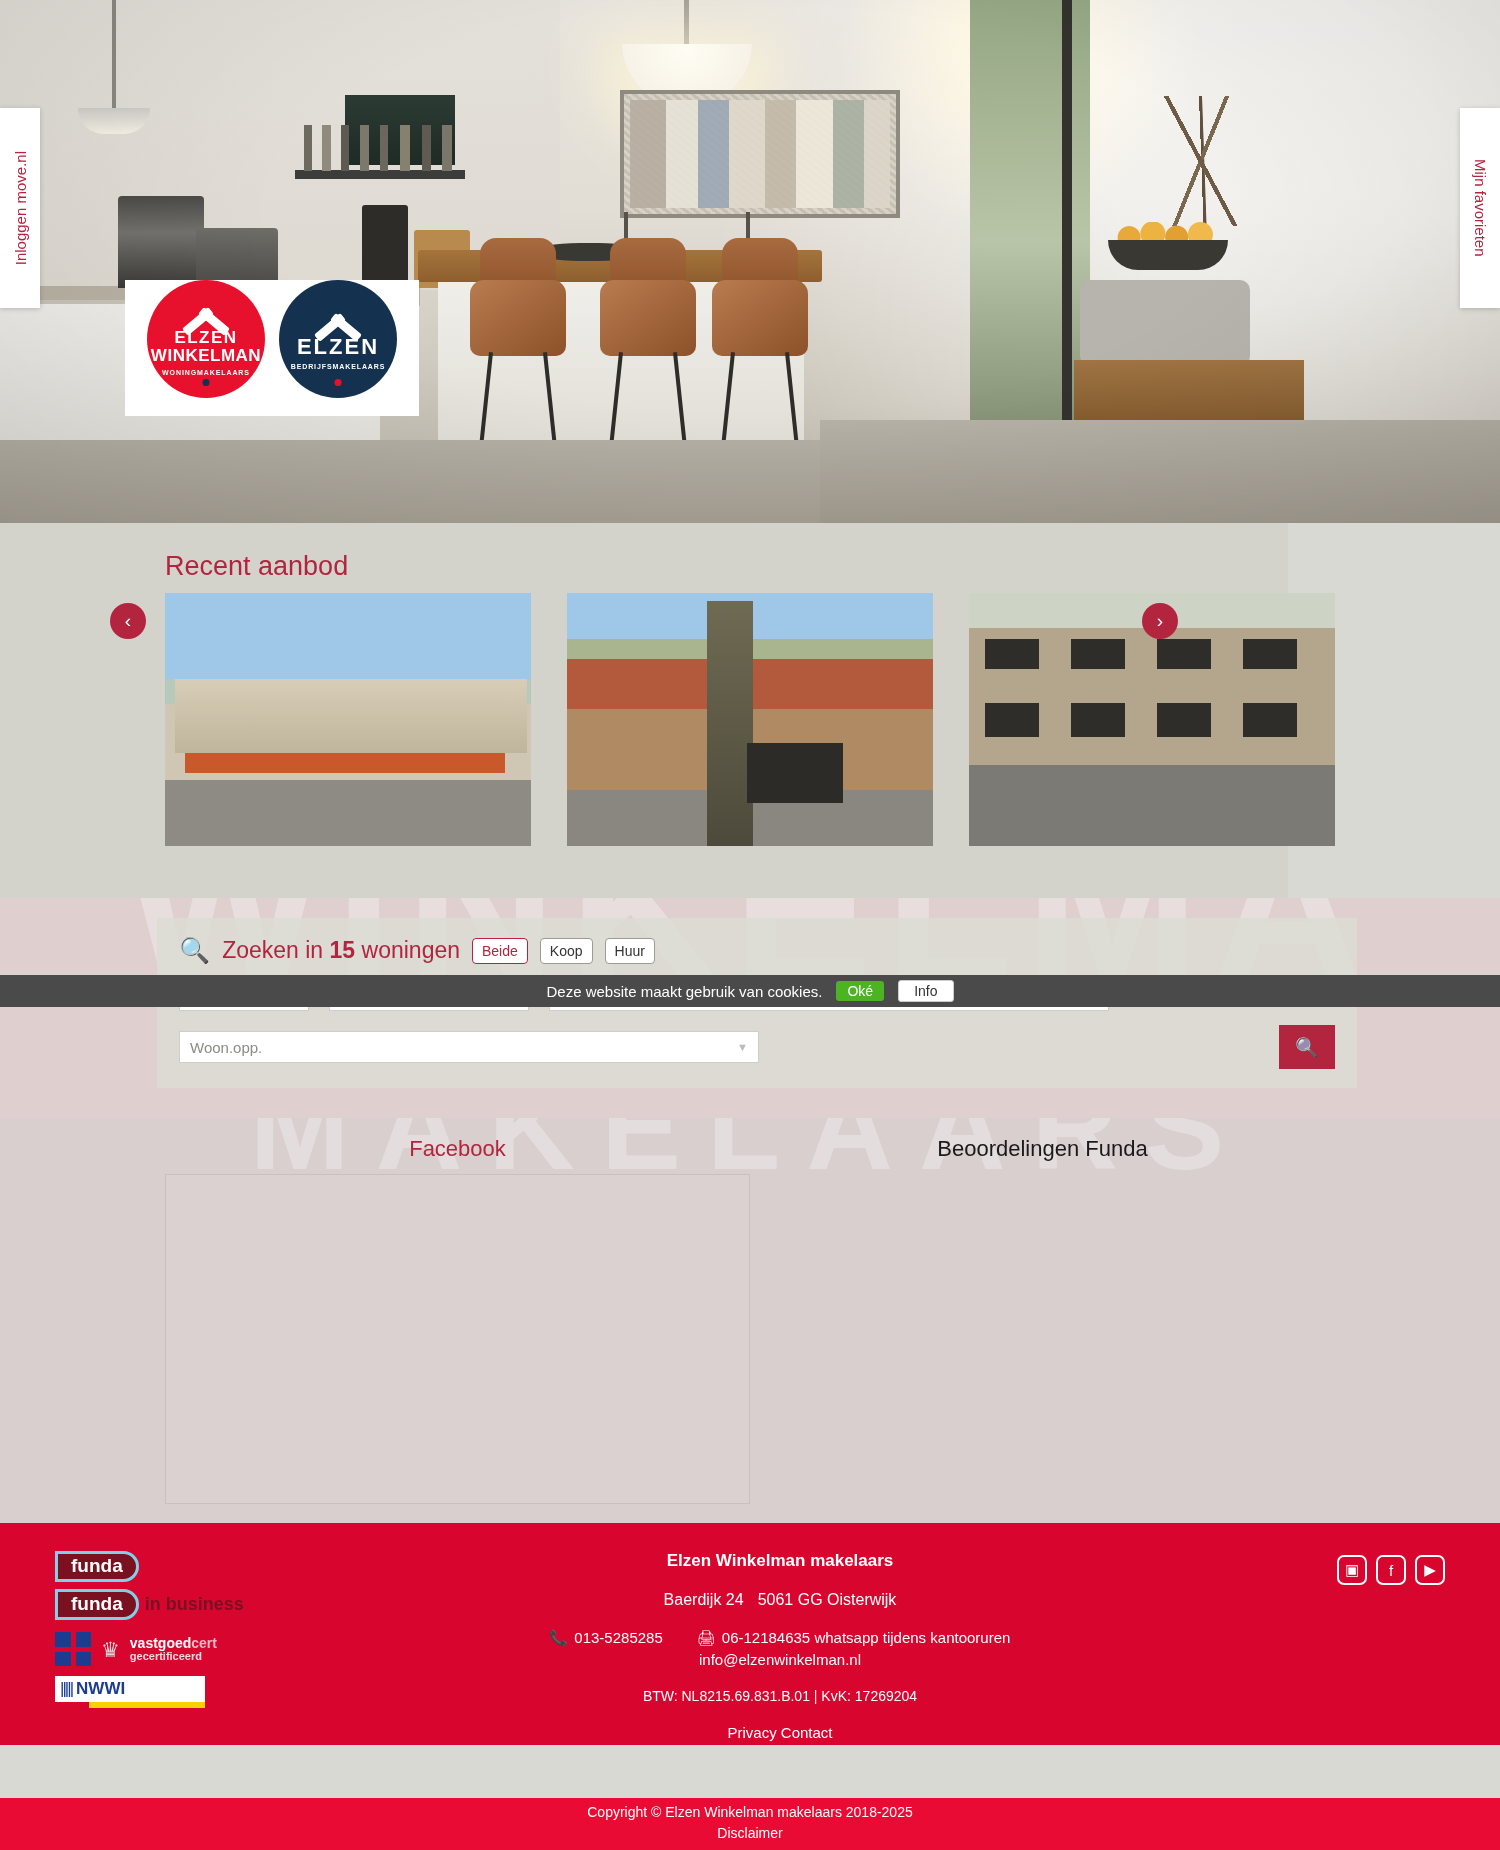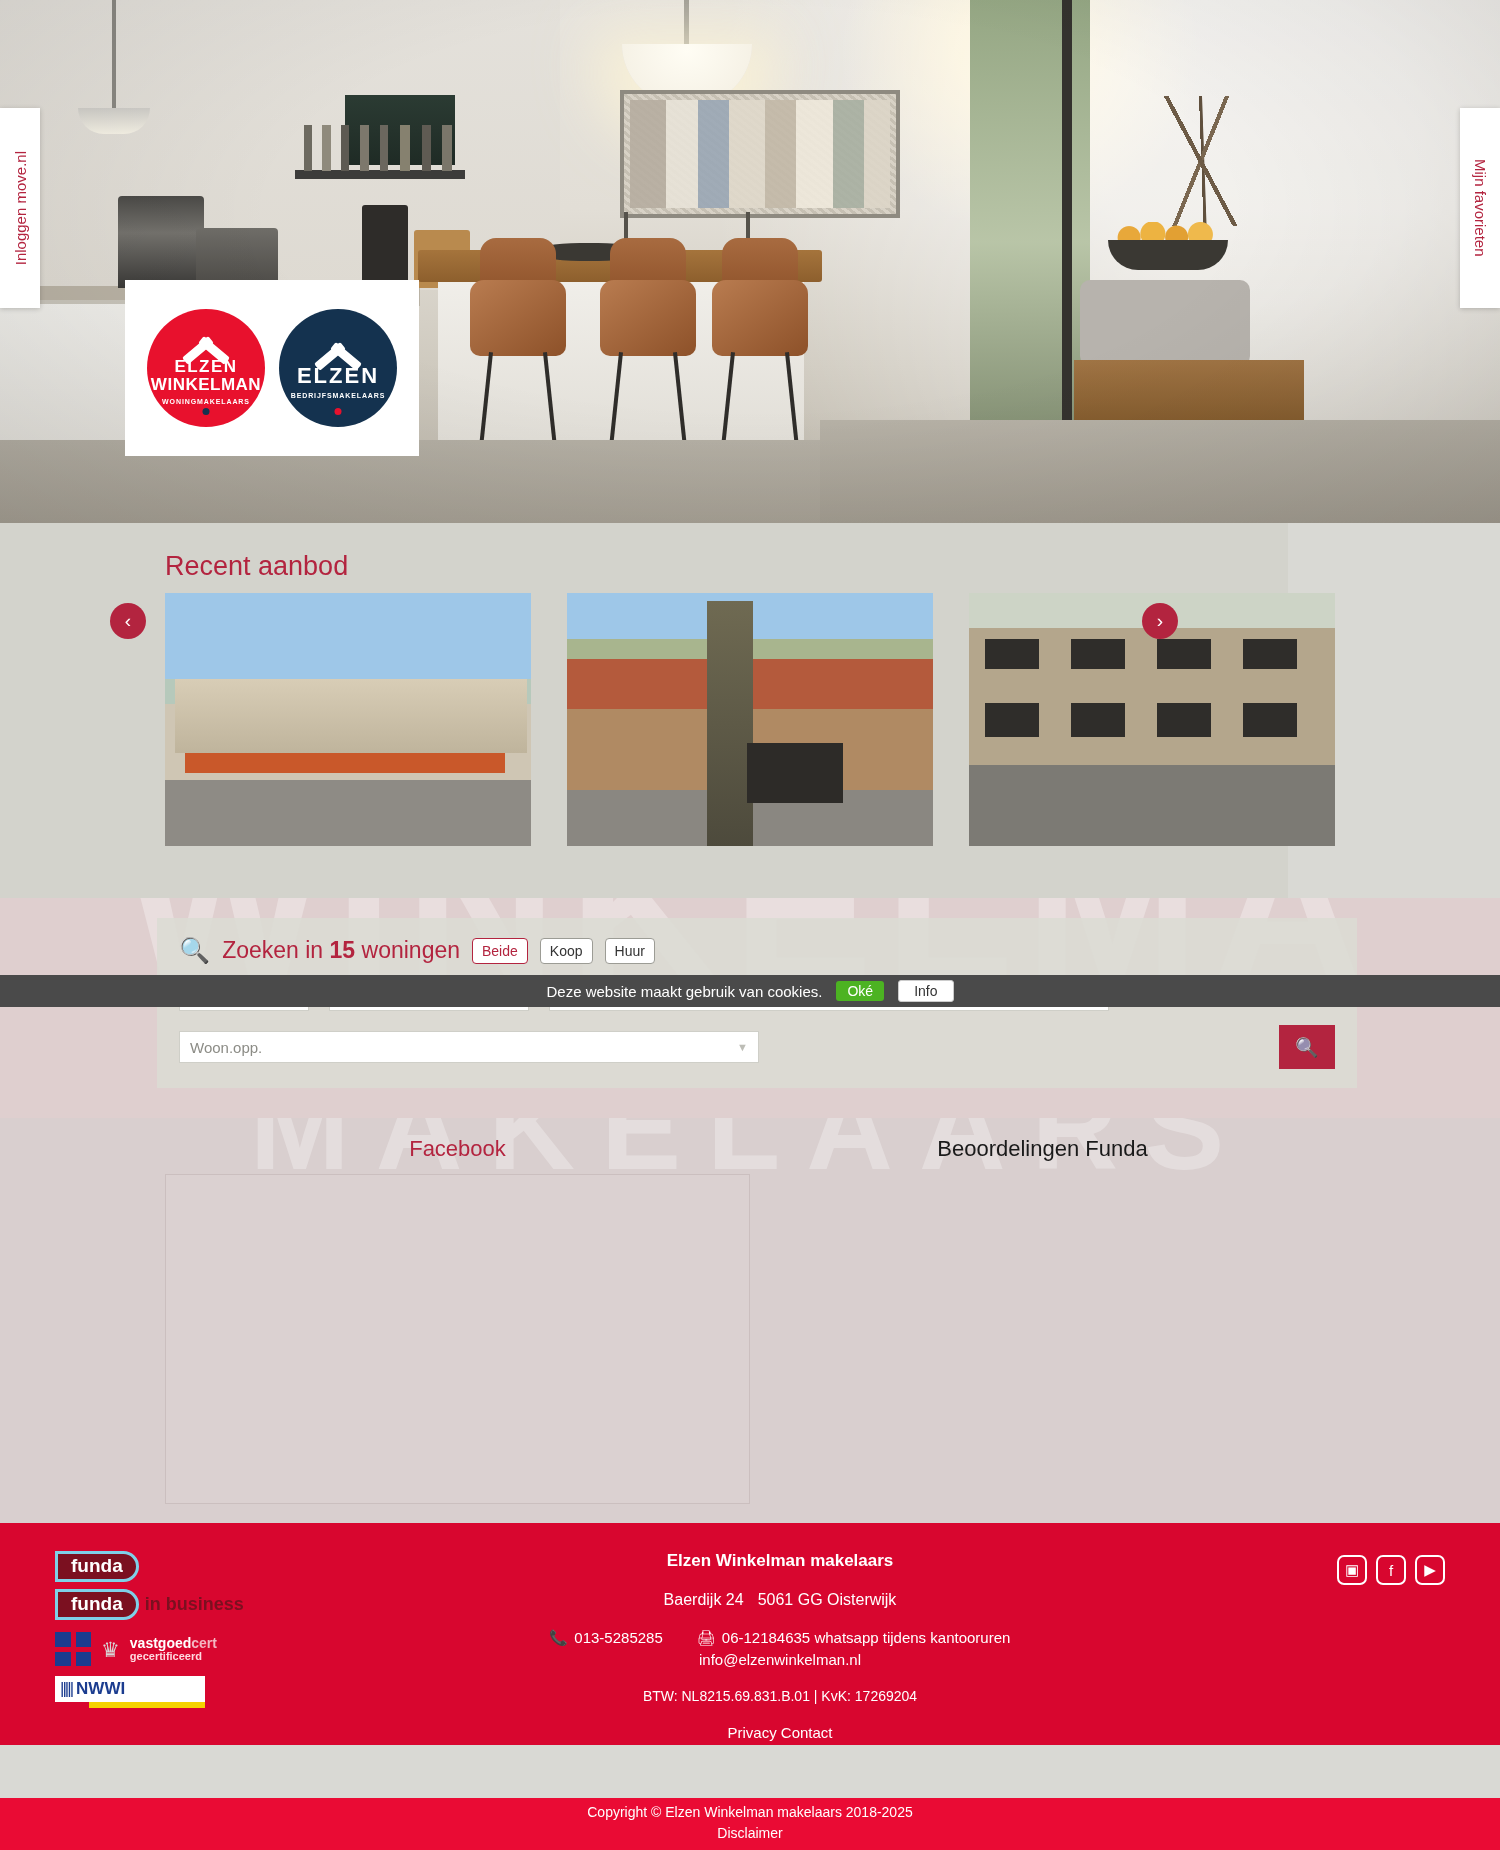--- a/index.html
+++ b/index.html
@@ -110,22 +110,22 @@
     box-shadow: 0 1px 5px rgba(0,0,0,.2);
   }
   .side-left { left: 0; top: 108px; width: 40px; height: 200px; }
   .side-right { right: 0; top: 108px; width: 40px; height: 200px; }
   .side-tab span { writing-mode: vertical-rl; transform: rotate(180deg); white-space: nowrap; }
   .side-right span { transform: none; }
 
   
   .logo-block {
     position: absolute; left: 125px; top: 280px; z-index: 35;
-    width: 294px; height: 176px; background: #fff;
-    display: flex; align-items: center; justify-content: center; gap: 14px;
+    width: 294px; height: 136px; background: #fff;
+    display: flex; align-items: flex-start; justify-content: center; gap: 14px;
   }
   .badge { width: 118px; height: 118px; border-radius: 50%; position: relative;
     display:flex; flex-direction:column; align-items:center; justify-content:center; }
   .badge.red { background: #e8112d; }
   .badge.navy { background: #14324f; }
   .badge .chev { width: 56px; height: 24px; margin-bottom: 3px; position: relative; }
   .badge .chev::before, .badge .chev::after {
     content:""; position:absolute; top:4px; width:34px; height:9px; background:#fff; border-radius:2px;
   }
   .badge .chev::before { left:-1px; transform: rotate(-40deg); transform-origin: right center; }

